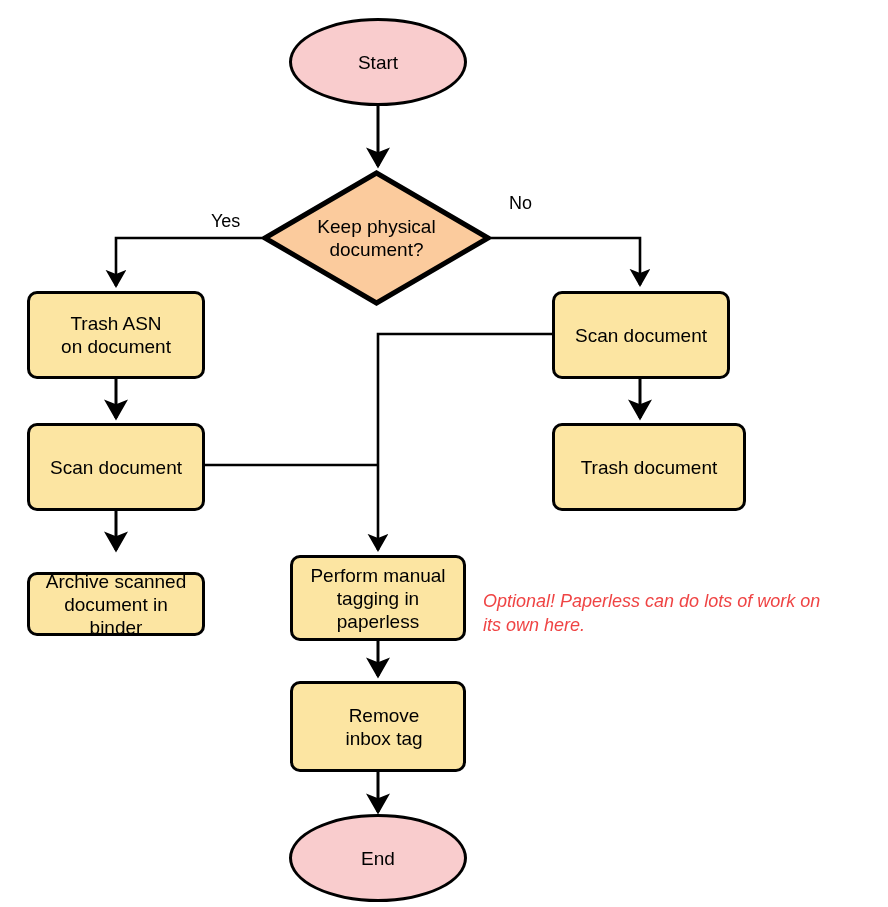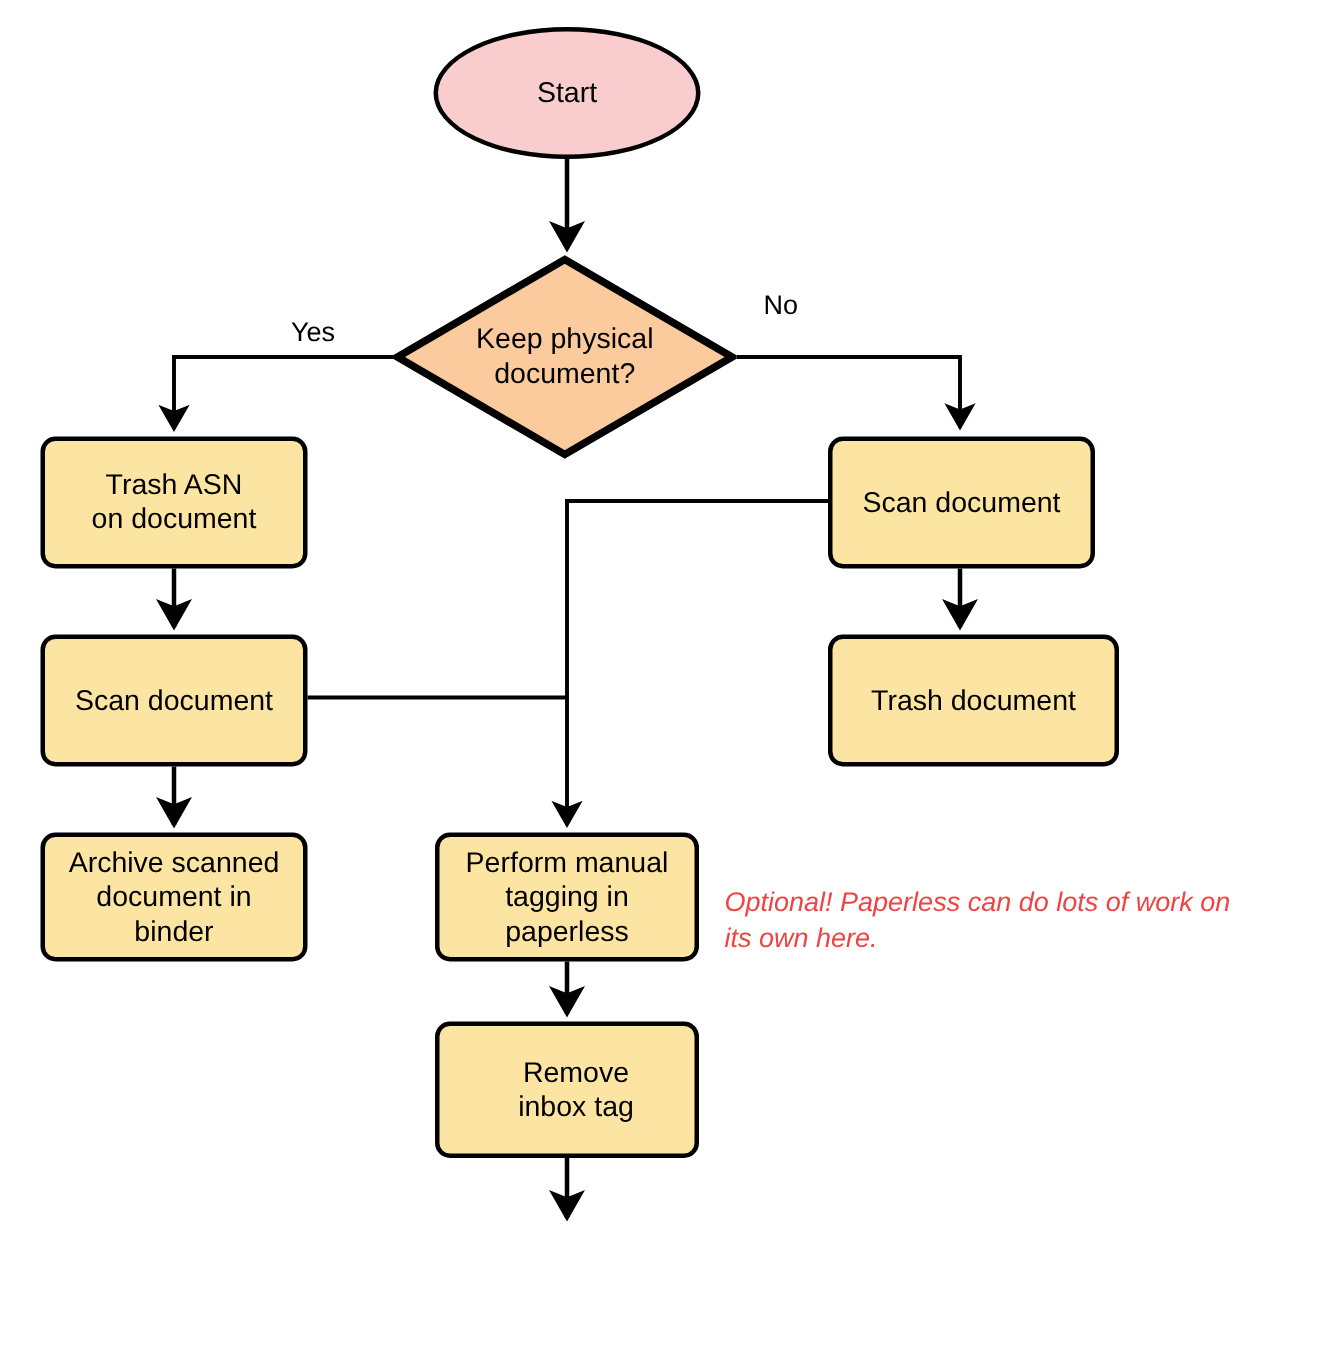--- a/index.html
+++ b/index.html
@@ -127,21 +127,21 @@
 
   <div class="node process" style="left:27px; top:291px; width:178px; height:88px;">
     <span>Trash ASN
 on document</span>
   </div>
 
   <div class="node process" style="left:27px; top:423px; width:178px; height:88px;">
     <span>Scan document</span>
   </div>
 
-  <div class="node process" style="left:27px; top:555px; width:178px; height:86px;">
+  <div class="node process" style="left:27px; top:572px; width:178px; height:64px;">
     <span>Archive scanned
 document in
 binder</span>
   </div>
 
   <div class="node process" style="left:552px; top:291px; width:178px; height:88px;">
     <span>Scan document</span>
   </div>
 
   <div class="node process" style="left:552px; top:423px; width:194px; height:88px;">
@@ -152,20 +152,23 @@
     <span>Perform manual
 tagging in
 paperless</span>
   </div>
 
   <div class="node process" style="left:290px; top:681px; width:176px; height:91px;padding-left:12px;">
     <span>Remove
 inbox tag</span>
   </div>
 
+  <div class="node terminator" style="left:289px; top:814px; width:178px; height:88px;">
+    <span>End</span>
+  </div>
 
-  <span class="edge-label" style="left:194px; top:211px;">Yes</span>
+  <span class="edge-label" style="left:211px; top:211px;">Yes</span>
   <span class="edge-label" style="left:509px; top:193px;">No</span>
 
   <div class="note" style="left:483px; top:589px; width:400px;">Optional! Paperless can do lots of work on
 its own here.</div>
 
 </div>
 
 </body></html>

